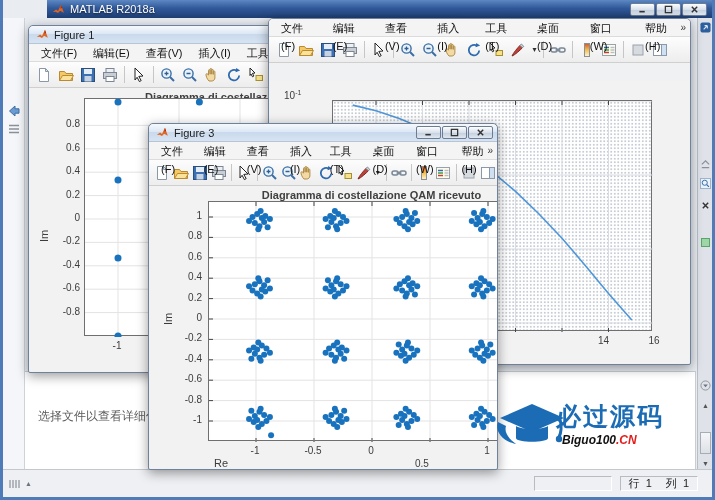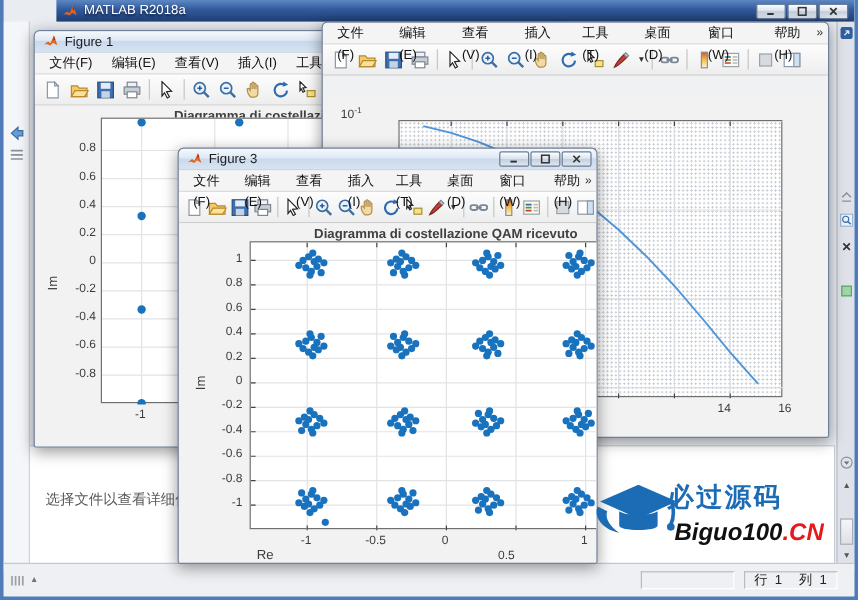--- a/index.html
+++ b/index.html
@@ -52,22 +52,22 @@
   .axes svg{position:absolute;left:0;top:0;}
   .plot-title{position:absolute;font-size:11px;font-weight:700;color:#404040;white-space:nowrap;}
   .tick{position:absolute;font-size:10px;color:#3c3c3c;white-space:nowrap;}
   .axlabel{position:absolute;font-size:11px;color:#3c3c3c;}
   .rot{transform:rotate(-90deg);transform-origin:center;}
   .logexp{font-size:10px;color:#3c3c3c;}
   .logexp sup{font-size:7px;}
   .dotsbg{background-image:radial-gradient(#c7ccd4 0.7px,transparent 0.8px);background-size:3.5px 3.5px;}
   
   .watermark{position:absolute;left:497px;top:386px;width:215px;height:82px;z-index:90;}
-  .wm-cn{position:absolute;left:56px;top:14px;font-size:22px;font-weight:bold;color:#1b6cb5;letter-spacing:2px;}
-  .wm-latin{position:absolute;left:62px;top:47px;font-size:20px;font-weight:bold;font-style:italic;color:#101010;}
+  .wm-cn{position:absolute;left:56px;top:14px;font-size:25px;font-weight:bold;color:#1b6cb5;letter-spacing:2px;}
+  .wm-latin{position:absolute;left:62px;top:47px;font-size:12px;font-weight:bold;font-style:italic;color:#101010;}
   .wm-red{color:#e31b1b;}
   .z10{z-index:10}.z20{z-index:20}.z30{z-index:30}
 </style>
 </head>
 <body>
 
 <svg width="0" height="0" style="position:absolute">
   <defs>
     <linearGradient id="g-cbar" x1="0" y1="0" x2="0" y2="1">
       <stop offset="0" stop-color="#d8542a"></stop>

